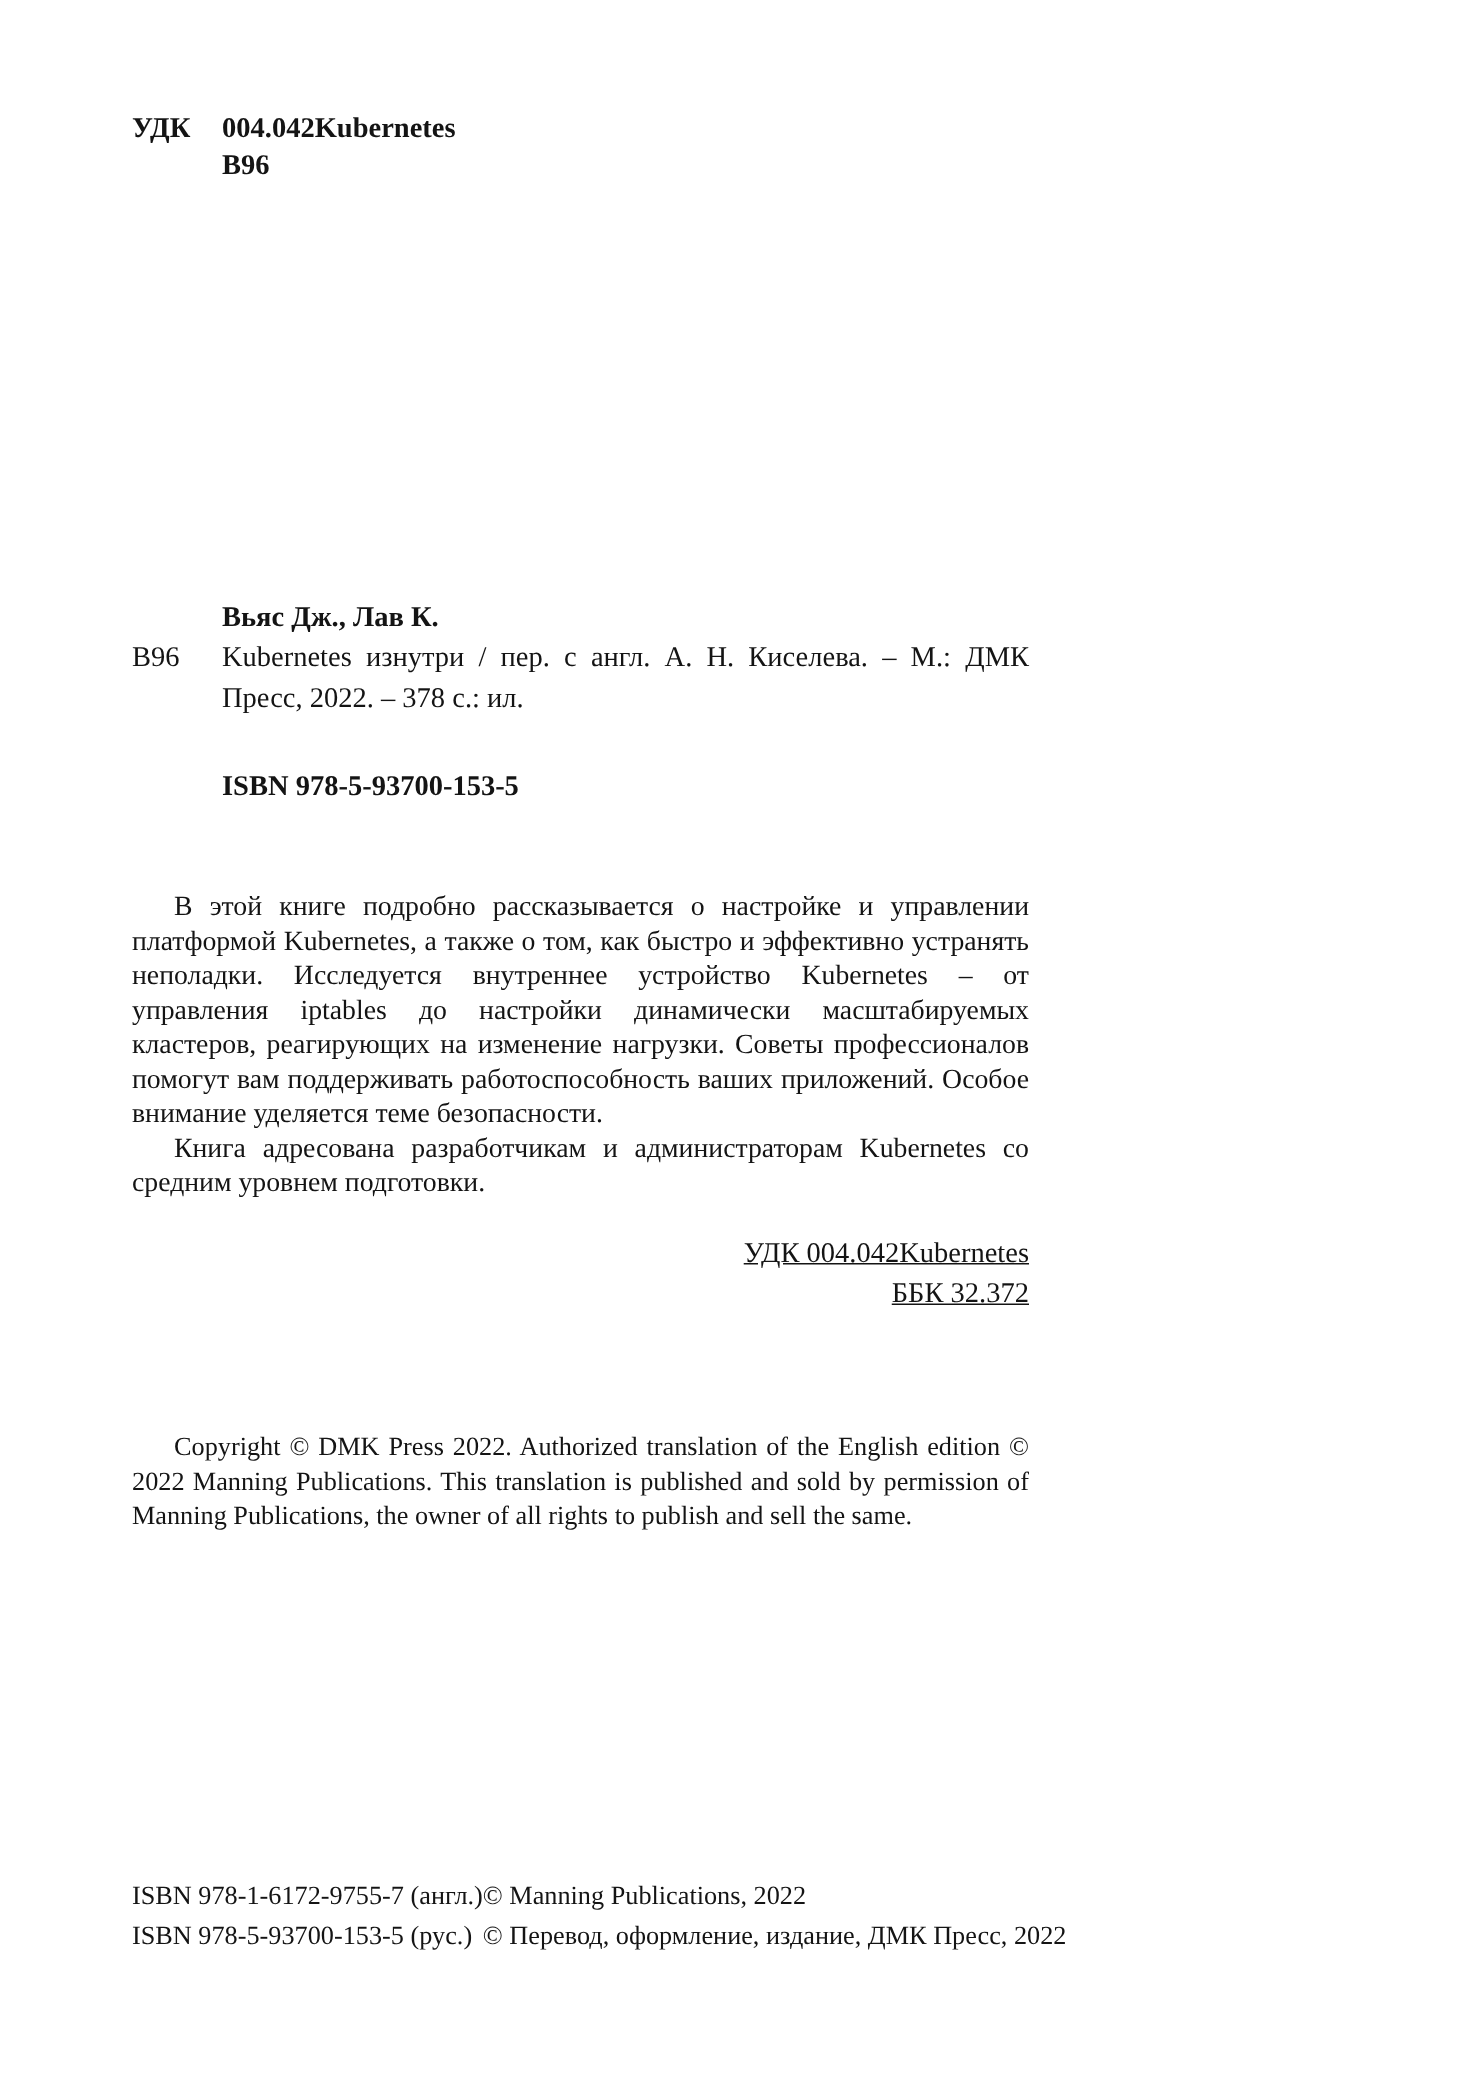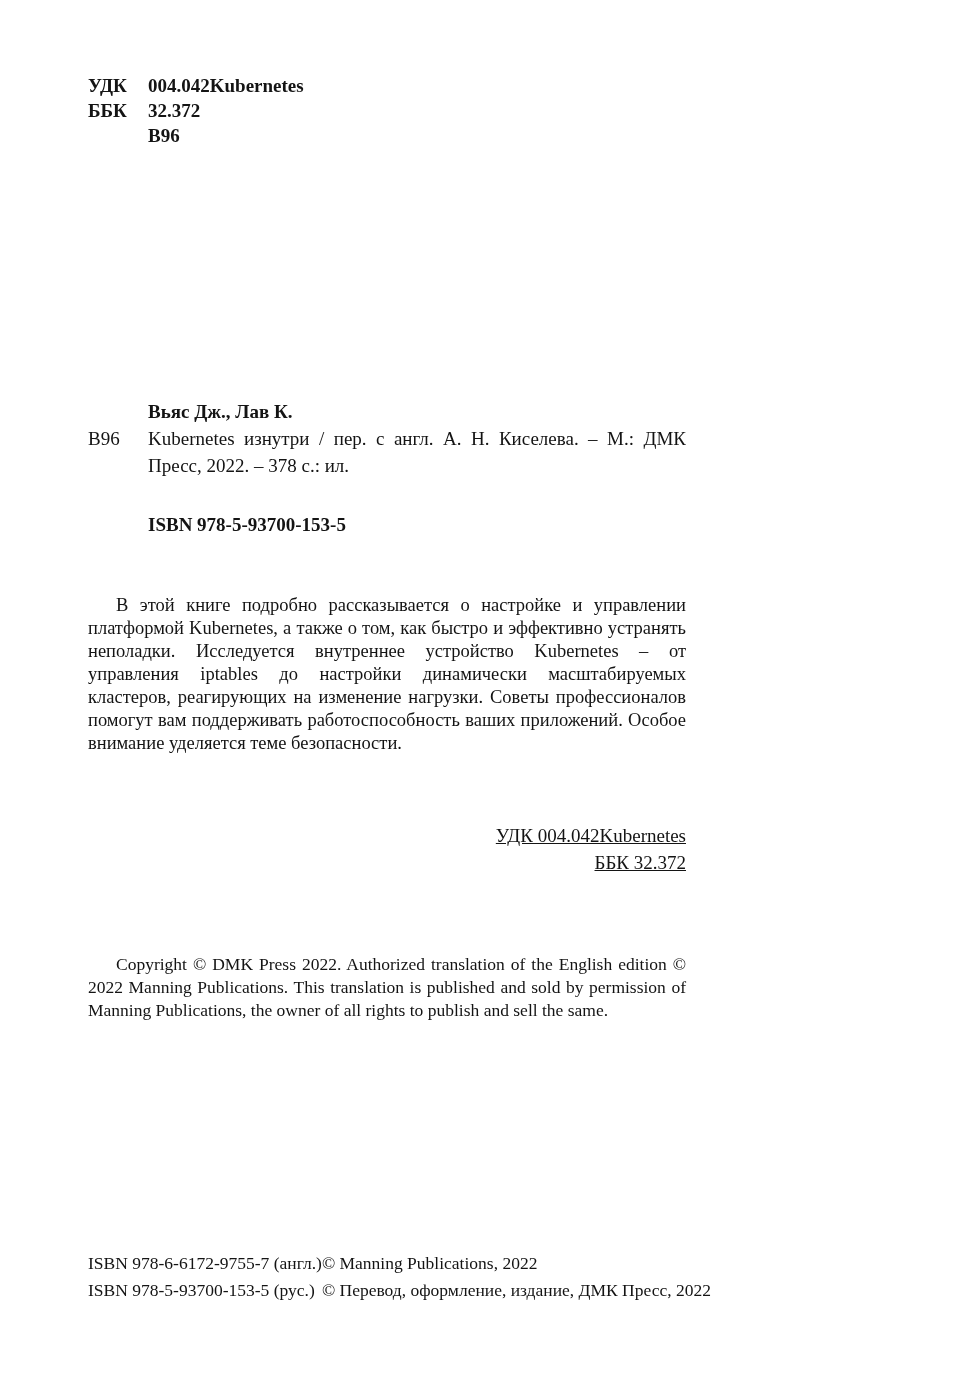--- a/index.html
+++ b/index.html
@@ -106,55 +106,52 @@
 <body>
 
 <div class="page">
 
   <div class="block top-codes">
     <div class="code-row">
       <span class="code-lbl">УДК</span>
       <span>004.042Kubernetes</span>
     </div>
     <div class="code-row">
-      <span class="code-lbl">ББК</span>
-      <span>32.372</span>
-    </div>
-    <div class="code-row">
       <span class="code-lbl"></span>
       <span>В96</span>
     </div>
   </div>
 
   <div class="block biblio">
     <div class="authors">Вьяс Дж., Лав К.</div>
     <div class="entry">
       <span class="entry-code">В96</span>
       <span>Kubernetes изнутри / пер. с англ. А. Н. Киселева. – М.: ДМК Пресс, 2022. – 378 с.: ил.</span>
     </div>
   </div>
 
   <div class="block isbn-line">ISBN 978-5-93700-153-5</div>
 
   <div class="block annotation">
     <p>В этой книге подробно рассказывается о настройке и управлении платформой Kubernetes, а также о том, как быстро и эффективно устранять неполадки. Исследуется внутреннее устройство Kubernetes – от управления iptables до настройки динамически масштабируемых кластеров, реагирующих на изменение нагрузки. Советы профессионалов помогут вам поддерживать работоспособность ваших приложений. Особое внимание уделяется теме безопасности.</p>
+    <p>Книга адресована разработчикам и администраторам Kubernetes со средним уровнем подготовки.</p>
   </div>
 
   <div class="block right-codes">
     <div>УДК  004.042Kubernetes</div>
     <div>ББК  32.372</div>
   </div>
 
   <div class="block copyright">
     <p>Copyright © DMK Press 2022. Authorized translation of the English edition © 2022 Manning Publications. This translation is published and sold by permission of Manning Publications, the owner of all rights to publish and sell the same.</p>
   </div>
 
   <div class="block footer">
     <div class="footer-col">
-      <div>ISBN 978-6-6172-9755-7 (англ.)</div>
+      <div>ISBN 978-1-6172-9755-7 (англ.)</div>
       <div>ISBN 978-5-93700-153-5 (рус.)</div>
     </div>
     <div class="footer-col">
       <div>©  Manning Publications, 2022</div>
       <div>©  Перевод, оформление, издание, ДМК Пресс, 2022</div>
     </div>
   </div>
 
 </div>
 

